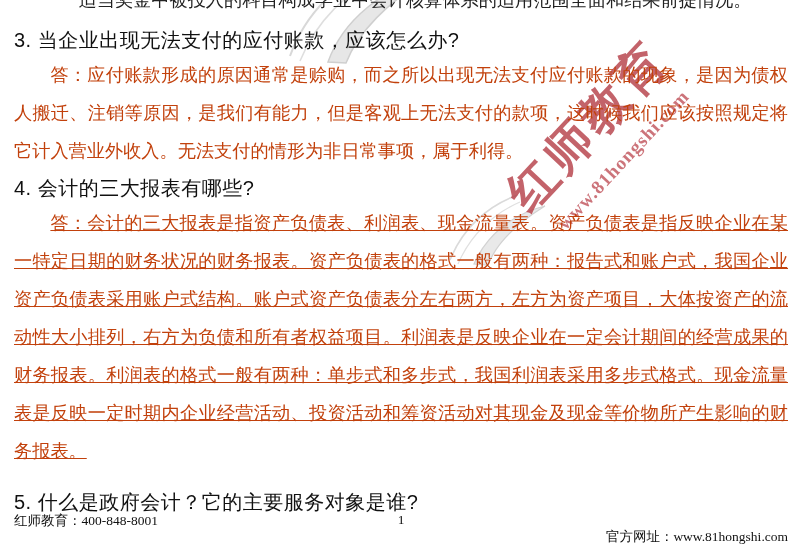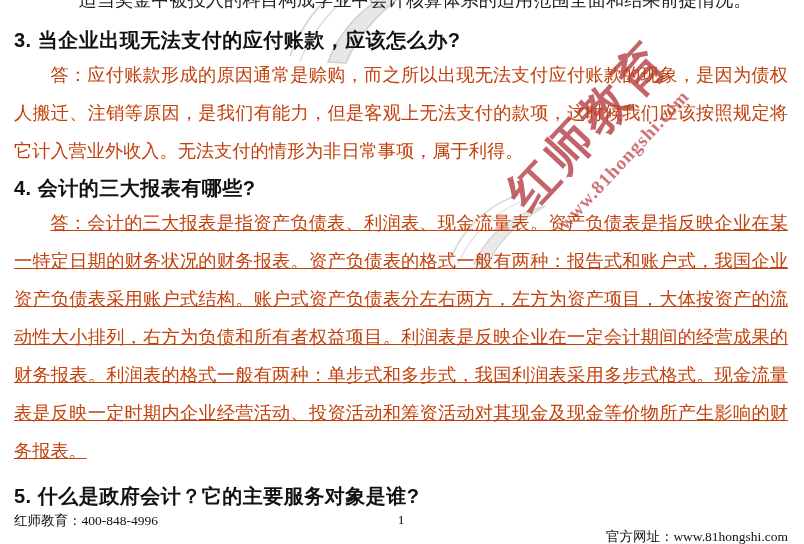--- a/index.html
+++ b/index.html
@@ -8,24 +8,24 @@
   .page{position:relative;width:804px;height:544px;background:#fff;overflow:hidden;}
 
   .content{position:absolute;left:14px;right:16px;top:0;z-index:2;}
 
   
   .clipped-line{height:12px;overflow:hidden;text-align:center;}
   .clipped-line .inner{display:block;margin-top:-11px;line-height:22px;
       font-size:18.2px;text-indent:28px;white-space:nowrap;color:#222;}
 
   .q-heading{font-family:"Liberation Sans","DejaVu Sans",sans-serif;
-      font-weight:700;font-size:20px;line-height:24px;margin:16px 0 0;color:#111;
+      font-weight:400;font-size:20px;line-height:24px;margin:16px 0 0;color:#111;
       letter-spacing:0.5px;}
   .q-heading.h4{margin-top:6px;}
-  .q-heading.h5{margin-top:14px;}
+  .q-heading.h5{margin-top:20px;}
 
   .answer{font-size:18.2px;line-height:38px;text-align:justify;
       margin:4px 0 0;text-indent:2em;color:#c2410c;}
   .answer.a4{margin-top:4px;text-decoration:underline;}
 
   
   .watermark-layer{position:absolute;inset:0;z-index:1;pointer-events:none;}
   .wm-red{position:absolute;left:598px;top:136px;transform:translate(-50%,-50%) rotate(-47deg);
       display:flex;flex-direction:column;align-items:center;gap:6px;opacity:0.82;}
   .wm-brand{font-size:48px;font-weight:700;letter-spacing:4px;color:#b6414a;
@@ -77,21 +77,21 @@
 
     <div class="q-heading h4">4. 会计的三大报表有哪些?</div>
     <p class="answer a4">答：会计的三大报表是指资产负债表、利润表、现金流量表。资产负债表是指反映企业在某一特定日期的财务状况的财务报表。资产负债表的格式一般有两种：报告式和账户式，我国企业资产负债表采用账户式结构。账户式资产负债表分左右两方，左方为资产项目，大体按资产的流动性大小排列，右方为负债和所有者权益项目。利润表是反映企业在一定会计期间的经营成果的财务报表。利润表的格式一般有两种：单步式和多步式，我国利润表采用多步式格式。现金流量表是反映一定时期内企业经营活动、投资活动和筹资活动对其现金及现金等价物所产生影响的财务报表。</p>
 
     <div class="q-heading h5">5. 什么是政府会计？它的主要服务对象是谁?</div>
 
   </div>
 
   <div class="footer">
     <div class="hotline">
-      <span>红师教育：</span><span class="num">400-848-4996</span>
+      <span>红师教育：</span><span class="num">400-848-8001</span>
     </div>
     <div class="pagenum">1</div>
     <div class="site">
       <span>官方网址：</span><span class="url">www.81hongshi.com</span>
     </div>
   </div>
 
 </div>
 
 </body></html>

